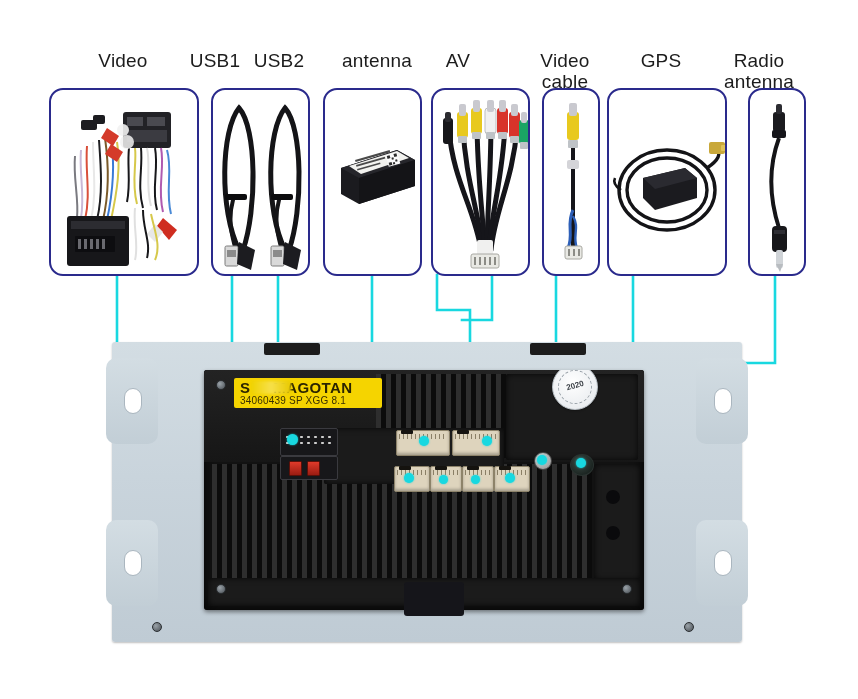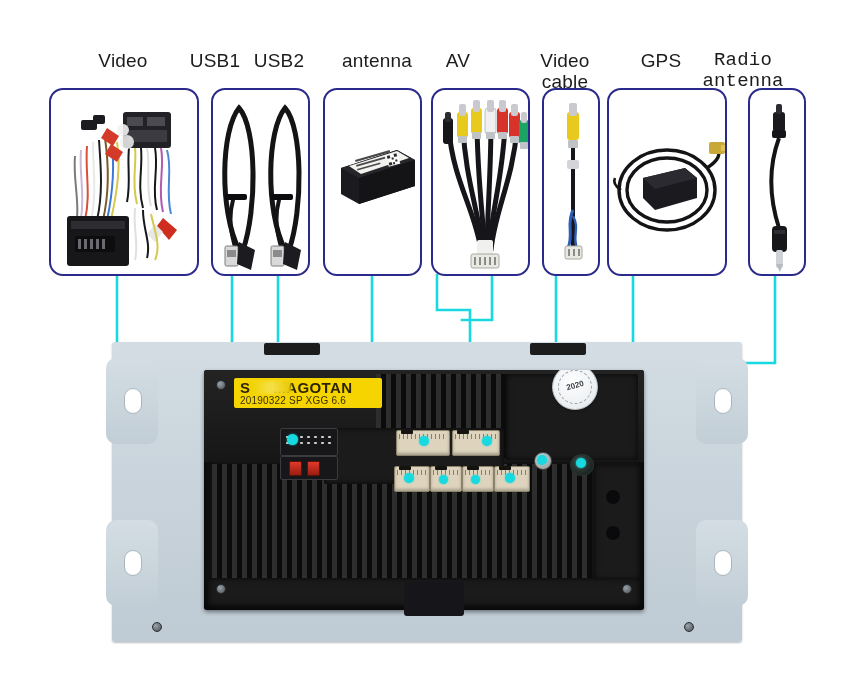--- a/index.html
+++ b/index.html
@@ -209,21 +209,21 @@
   </svg>
 
   <div class="acc-label" style="left:68px;top:50px;width:110px;">Video</div>
   <div class="acc-label" style="left:184px;top:50px;width:62px;">USB1</div>
   <div class="acc-label" style="left:248px;top:50px;width:62px;">USB2</div>
   <div class="acc-label" style="left:324px;top:50px;width:106px;">antenna</div>
   <div class="acc-label" style="left:424px;top:50px;width:68px;">AV</div>
   <div class="acc-label" style="left:528px;top:50px;width:74px;">Video
 cable</div>
   <div class="acc-label" style="left:620px;top:50px;width:82px;">GPS</div>
-  <div class="acc-label" style="left:688px;top:50px;width:110px;font-family:Liberation Mono, monospace;">Radio
+  <div class="acc-label" style="left:704px;top:50px;width:110px;">Radio
 antenna</div>
 
   <div class="acc-box" style="left:49px;top:88px;width:150px;height:188px;">
     <div class="acc-inner">
       <svg viewBox="0 0 150 188" width="150" height="188" xmlns="http://www.w3.org/2000/svg">
 
         <rect x="72" y="22" width="48" height="36" rx="3" fill="#222226"></rect>
         <rect x="76" y="27" width="16" height="9" fill="#4a4a50"></rect>
         <rect x="96" y="27" width="18" height="9" fill="#4a4a50"></rect>
         <rect x="76" y="40" width="40" height="12" fill="#3b3b41"></rect>
@@ -491,21 +491,21 @@
 
       <div class="screw" style="left:12px;top:10px;"></div>
       <div class="screw" style="left:12px;top:214px;"></div>
       <div class="screw" style="left:418px;top:214px;"></div>
 
       <div class="ylabel" style="left:30px;top:8px;width:148px;height:30px;">
         <div class="l1">
           <span>S</span>&nbsp;&nbsp;&nbsp;&nbsp;&nbsp;<span>MAGOTAN</span>
         </div>
         <div class="redact"></div>
-        <div class="l2">20190322 SP XGG 6.6</div>
+        <div class="l2">34060439 SP XGG 8.1</div>
       </div>
 
       <div class="qc-sticker" style="left:96px;top:68px;">检验合格</div>
 
       <div class="warranty" style="left:348px;top:-6px;">
         <div class="wring"></div>
         <div class="wtxt">2020</div>
       </div>
 
       <div class="conn-black" style="left:76px;top:58px;width:56px;height:26px;">

